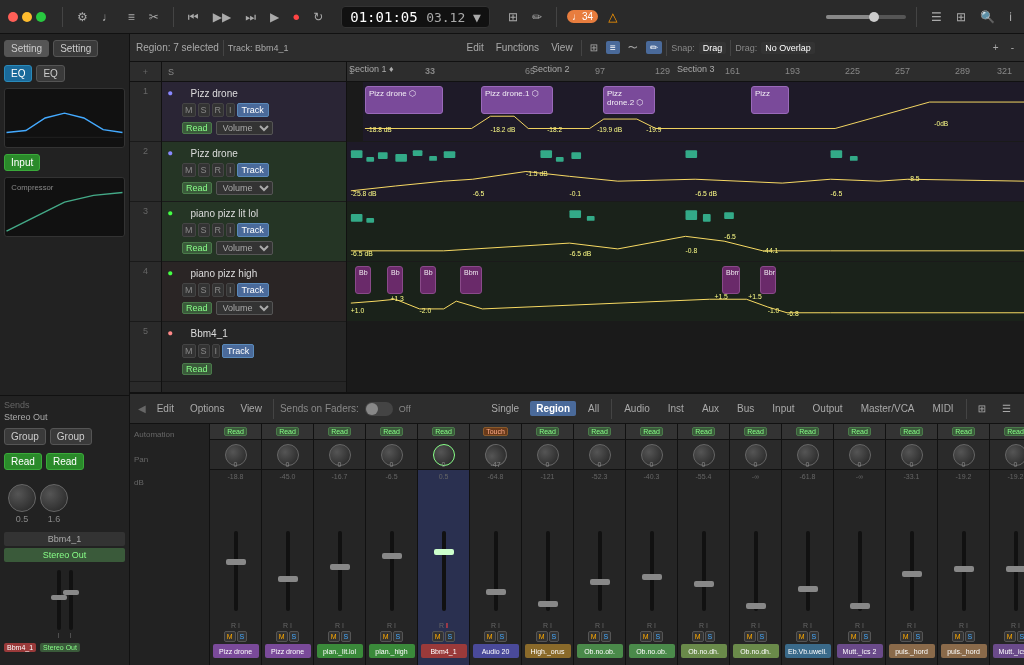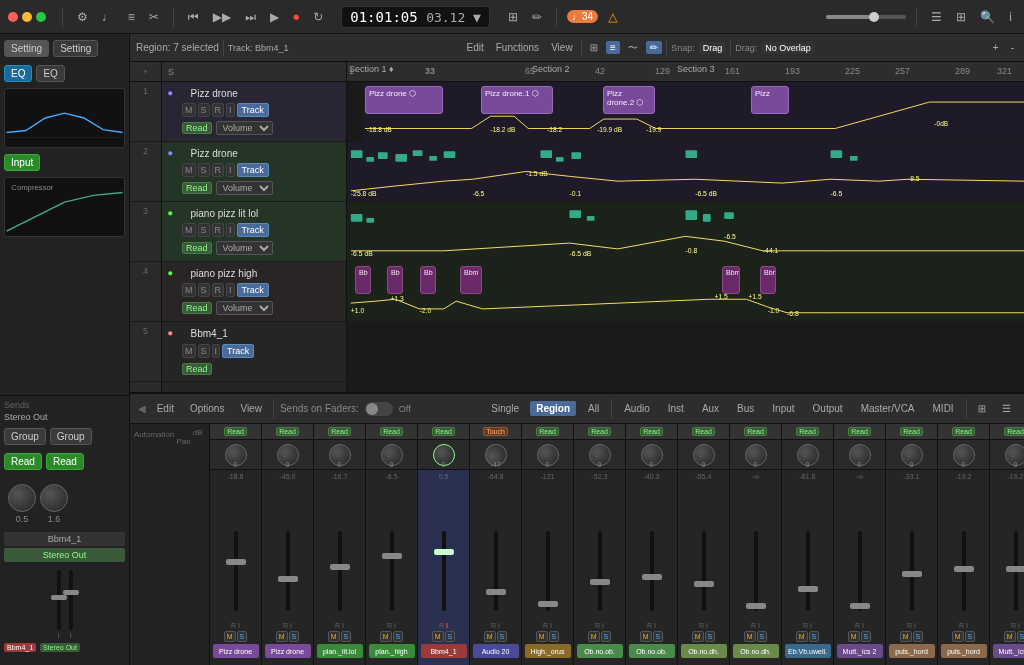--- a/index.html
+++ b/index.html
@@ -859,21 +859,21 @@
 
         <div class="timeline-area">
 
           <div class="timeline-ruler">
             <span class="section-label" style="left:2px;">Section 1 ♦</span>
             <span class="section-label" style="left:185px;">Section 2</span>
             <span class="section-label" style="left:330px;">Section 3</span>
             <span class="ruler-mark" style="left:2px;">1</span>
             <span class="ruler-mark" style="left:78px;font-weight:bold;">33</span>
             <span class="ruler-mark" style="left:178px;">65</span>
-            <span class="ruler-mark" style="left:248px;">42</span>
+            <span class="ruler-mark" style="left:248px;">97</span>
             <span class="ruler-mark" style="left:308px;">129</span>
             <span class="ruler-mark" style="left:378px;">161</span>
             <span class="ruler-mark" style="left:438px;">193</span>
             <span class="ruler-mark" style="left:498px;">225</span>
             <span class="ruler-mark" style="left:548px;">257</span>
             <span class="ruler-mark" style="left:608px;">289</span>
             <span class="ruler-mark" style="left:650px;">321</span>
           </div>
 
           <div class="tracks-canvas">
@@ -991,21 +991,21 @@
         <span class="mix-tab">Output</span>
         <span class="mix-tab">Master/VCA</span>
         <span class="mix-tab">MIDI</span>
         <div style="width:1px;height:20px;background:#444;"></div>
         <span class="mix-toolbar-btn">⊞</span>
         <span class="mix-toolbar-btn">☰</span>
       </div>
 
       <div class="mixer-channels-area">
 
-        <div style="width:80px;background:#222;border-right:1px solid #111;display:flex;flex-direction:row;padding:2px 4px;gap:2px;">
+        <div style="width:80px;background:#222;border-right:1px solid #111;display:flex;flex-direction:column;padding:2px 4px;gap:2px;">
           <div style="height:16px;font-size:8px;color:#666;display:flex;align-items:center;">Automation</div>
           <div style="height:30px;font-size:8px;color:#666;display:flex;align-items:center;">Pan</div>
           <div style="height:12px;font-size:8px;color:#666;display:flex;align-items:center;">dB</div>
         </div>
 
         <div class="mixer-channels">
 
           <div class="channel">
             <div class="ch-automation">
               <span class="ch-auto-btn">Read</span>

